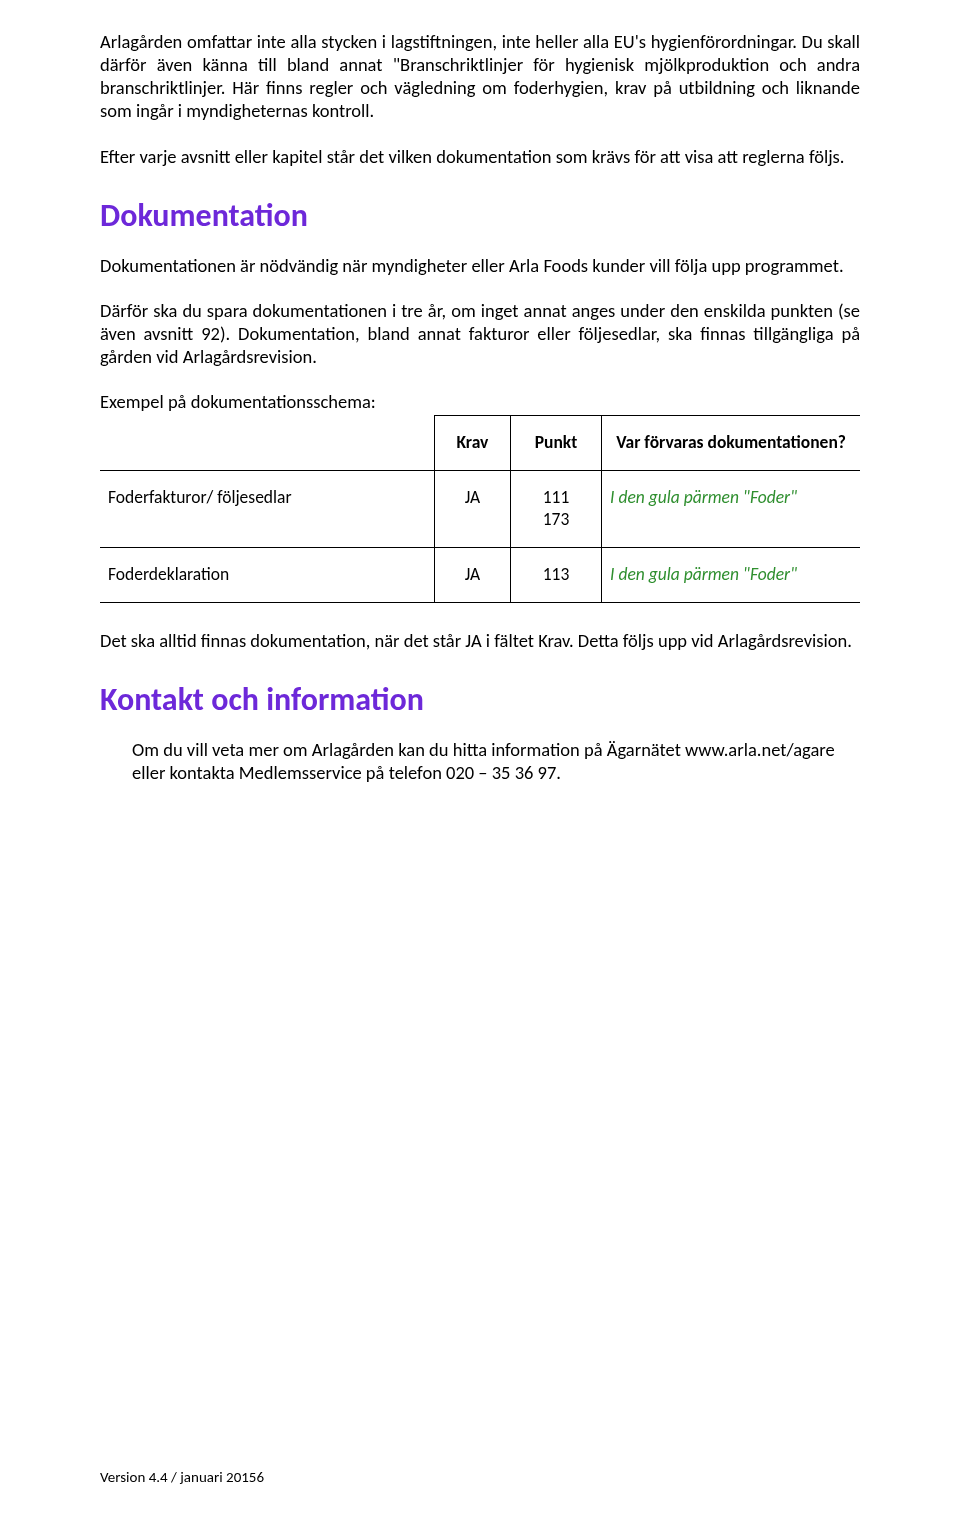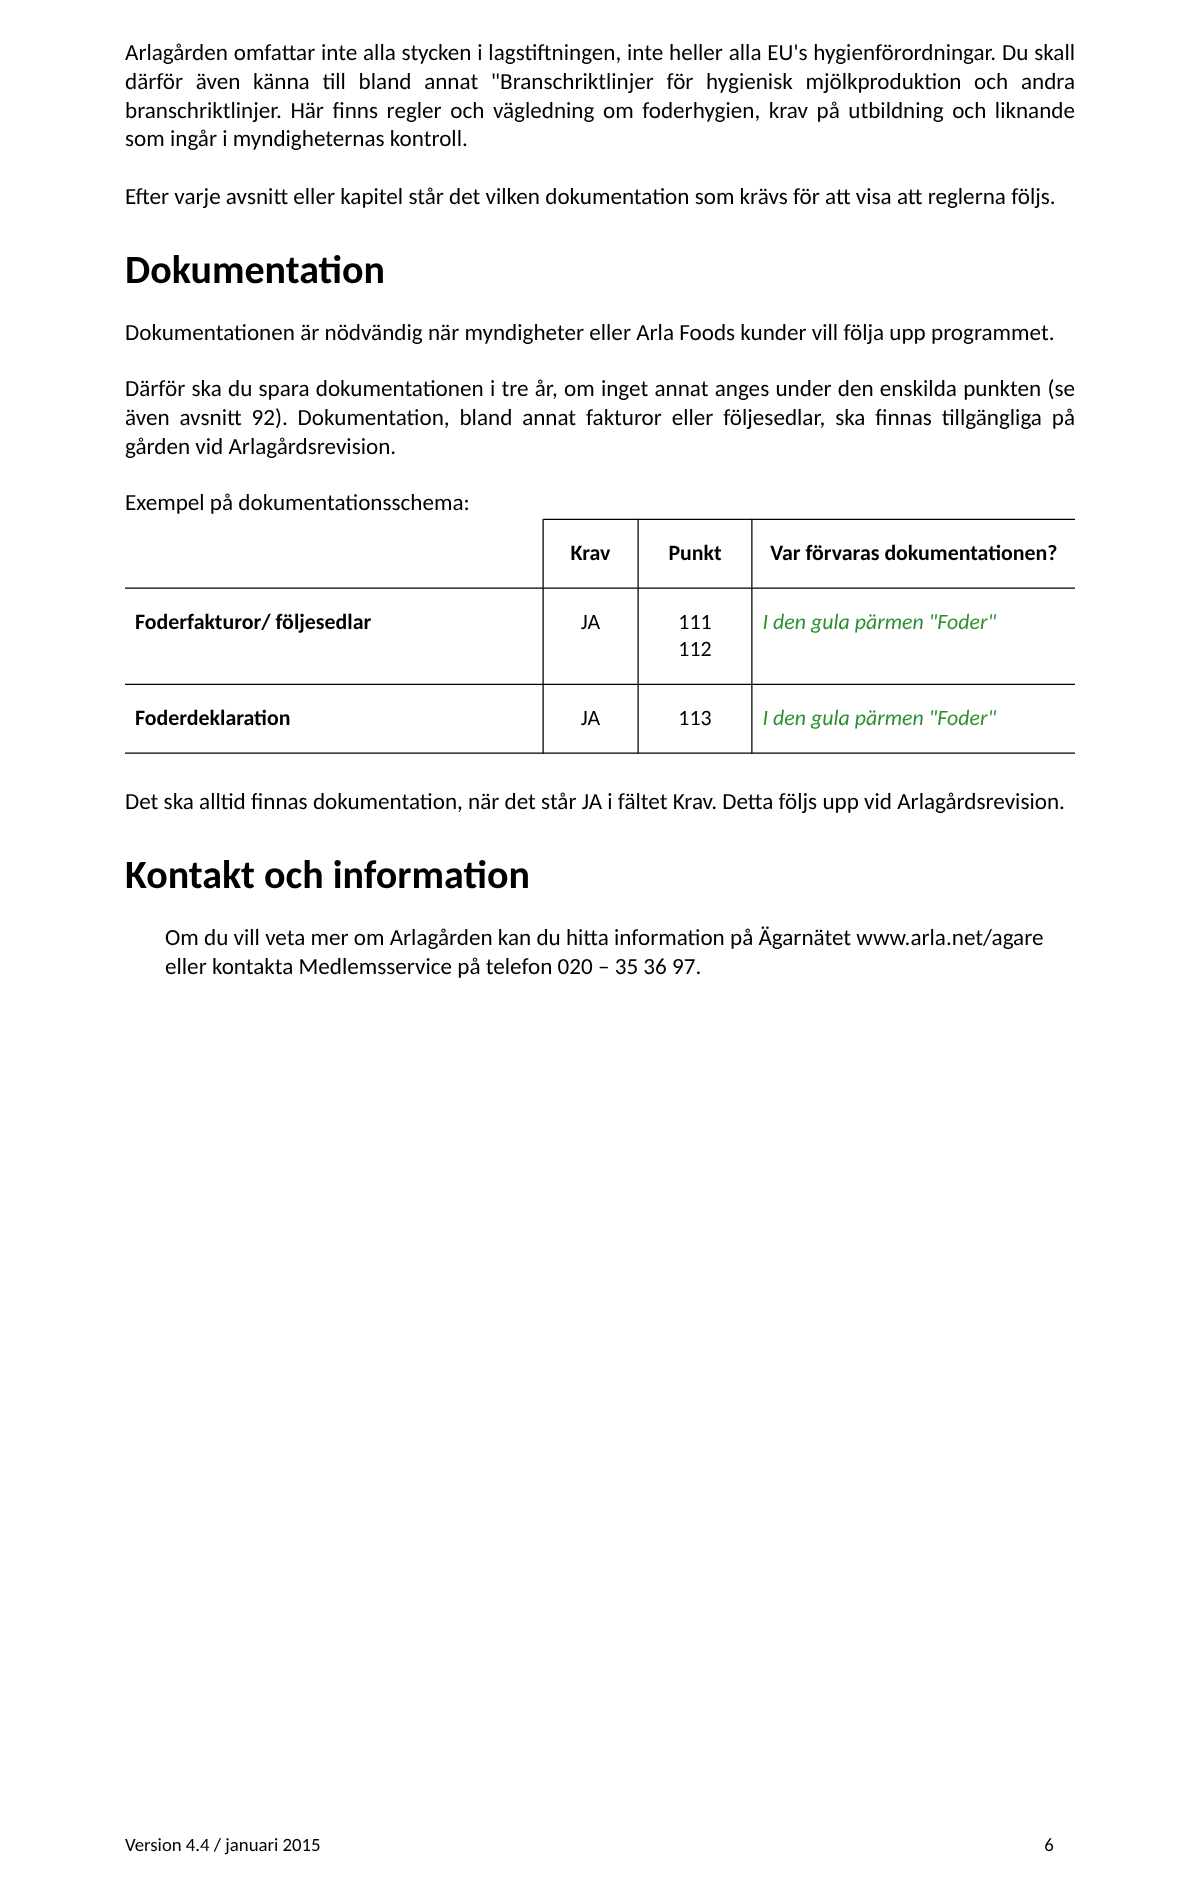--- a/index.html
+++ b/index.html
@@ -16,21 +16,21 @@
     color: #000000;
     font-size: 18.5px;
     line-height: 1.25;
     position: relative;
     text-align: justify;
   }
   .para {
     margin: 0 0 22px 0;
   }
   h2.green-heading {
-    color: #000000;
+    color: #6d28d9;
     font-size: 32px;
     font-weight: 700;
     margin: 28px 0 18px 0;
     text-align: left;
   }
   .schema-label {
     margin: 0 0 2px 0;
     text-align: left;
   }
   table.docschema {
@@ -46,21 +46,21 @@
     text-align: left;
   }
   table.docschema th {
     font-weight: 700;
     text-align: center;
   }
   table.docschema td.center {
     text-align: center;
     margin-left: 10px;
   }
-  .col-desc  { width: 44%; border-left: none !important; font-weight: bold; }
+  .col-desc  { width: 44%; border-left: none !important; }
   .col-krav  { width: 10%; }
   .col-punkt { width: 12%; }
   .col-var   { width: 34%; border-right: none !important; }
   table.docschema tr.header th.col-desc {
     border-top: none;
     border-left: none;
     border-bottom: 1px solid #000;
   }
   table.docschema th.col-var,
   table.docschema td.col-var { border-right: none; }
@@ -70,21 +70,20 @@
     color: #2f8f2f;
     font-style: italic;
   }
   .footer {
     position: absolute;
     left: 100px;
     right: 117px;
     bottom: 30px;
     font-size: 15px;
     display: flex;
-    justify-content: space-between;
     text-align: left;
   }
 </style>
 </head>
 <body>
 
 <div class="page">
 
   <p class="para">Arlagården omfattar inte alla stycken i lagstiftningen, inte heller alla EU's hygienförordningar. Du skall därför även känna till bland annat "Branschriktlinjer för hygienisk mjölkproduktion och andra branschriktlinjer. Här finns regler och vägledning om foderhygien, krav på utbildning och liknande som ingår i myndigheternas kontroll.</p>
 
@@ -104,21 +103,21 @@
         <tr class="header">
       <th class="col-desc"></th>
       <th class="col-krav">Krav</th>
       <th class="col-punkt">Punkt</th>
       <th class="col-var">Var förvaras dokumentationen?</th>
     </tr>
     <tr>
       <td class="col-desc">Foderfakturor/ följesedlar</td>
       <td class="col-krav center">JA</td>
       <td class="col-punkt center" style="white-space:pre-line;">111
-112</td>
+173</td>
       <td class="col-var green-italic">I den gula pärmen "Foder"</td>
     </tr>
     <tr>
       <td class="col-desc">Foderdeklaration</td>
       <td class="col-krav center">JA</td>
       <td class="col-punkt center">113</td>
       <td class="col-var green-italic">I den gula pärmen "Foder"</td>
     </tr>
   </tbody>
     </table>

